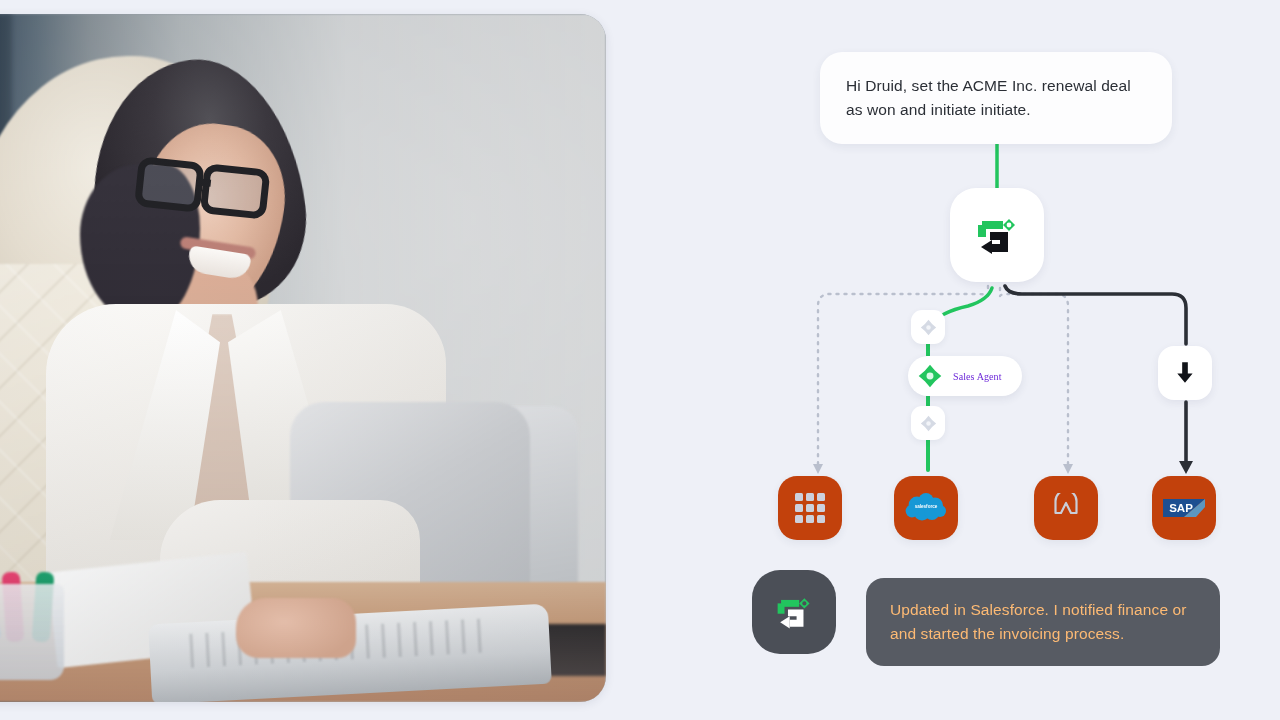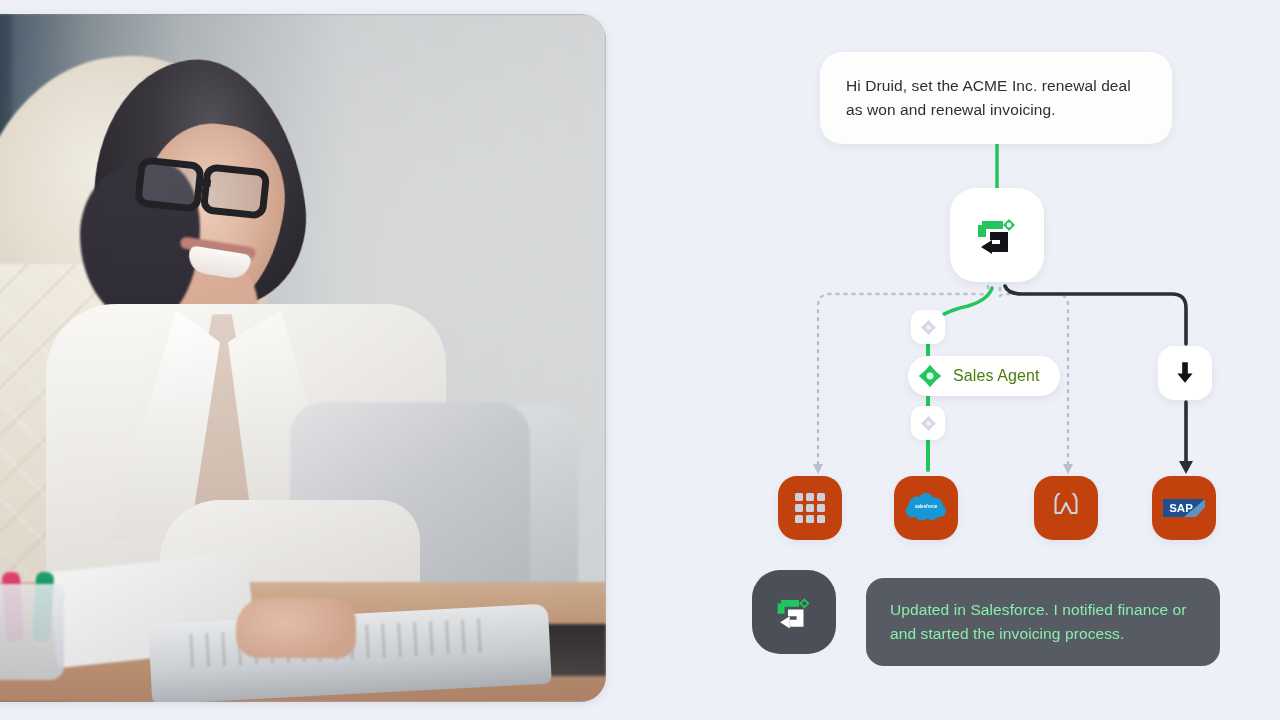--- a/index.html
+++ b/index.html
@@ -239,21 +239,21 @@
   .brain-node { left: 250px; top: 188px; width: 94px; height: 94px; border-radius: 26px; }
   .dl-node    { left: 458px; top: 346px; width: 54px; height: 54px; border-radius: 16px; }
 
   .pill-agent {
     position: absolute; left: 208px; top: 356px;
     height: 40px; padding: 0 20px 0 10px;
     background: #fff; border-radius: 20px;
     box-shadow: 0 3px 9px rgba(45,55,90,.09);
     display: flex; align-items: center; gap: 11px;
   }
-  .pill-agent .label { font-size: 16px; color: #4d7c0f; letter-spacing: .1px; }
+  .pill-agent .label { font-size: 10px; color: #6d28d9; letter-spacing: .1px; font-family: Liberation Serif, serif; }
 
   .dot-node {
     position: absolute; width: 34px; height: 34px; border-radius: 11px;
     background: #fff; box-shadow: 0 2px 6px rgba(45,55,90,.07);
     display: flex; align-items: center; justify-content: center;
   }
   .dot-node.n-top { left: 211px; top: 310px; }
   .dot-node.n-bot { left: 211px; top: 406px; }
 
   .app-node {
@@ -272,21 +272,21 @@
   .avatar-bot {
     position: absolute; left: 52px; top: 570px;
     width: 84px; height: 84px; border-radius: 28px;
     background: #4b4f57;
     display: flex; align-items: center; justify-content: center;
   }
   .bubble-bot {
     position: absolute; left: 166px; top: 578px;
     width: 354px; padding: 20px 24px;
     background: #575b63; border-radius: 18px;
-    color: #86efac; font-size: 15.5px; line-height: 1.55; letter-spacing: .1px;
+    color: #fdba74; font-size: 15.5px; line-height: 1.55; letter-spacing: .1px;
   }
   .sf-txt { font-size: 4.6px; fill: #fff; font-family: "Liberation Sans", sans-serif; font-weight: bold; }
 </style>
 </head>
 <body>
 
 <div id="stage">
 
   <div class="photo-panel">
     <div class="bg-wall"></div>
@@ -347,21 +347,21 @@
 
       <path d="M486 402 L486 462" stroke="#2b2f36" stroke-width="3.6" fill="none" stroke-linecap="round"></path>
       <polygon points="486,474 479,461 493,461" fill="#2b2f36"></polygon>
 
       <path d="M228 344 L228 356" stroke="#22c55e" stroke-width="4" fill="none"></path>
       <path d="M228 396 L228 406" stroke="#22c55e" stroke-width="4" fill="none"></path>
       <path d="M228 440 L228 470" stroke="#22c55e" stroke-width="4" fill="none" stroke-linecap="round"></path>
     </svg>
 
     <div class="bubble-user">
-      <span>Hi Druid, set the ACME Inc. renewal deal as won and renewal invoicing.</span>
+      <span>Hi Druid, set the ACME Inc. renewal deal as won and initiate initiate.</span>
     </div>
 
     <div class="node-card brain-node">
       <svg width="58" height="58" viewBox="0 0 58 58">
         <path d="M14 19 H35" stroke="#22c55e" stroke-width="8" fill="none" stroke-linecap="butt"></path>
         <path d="M14 19 V31" stroke="#22c55e" stroke-width="8" fill="none"></path>
         <path d="M41 13 l6 6 -6 6 -6 -6 z" fill="#22c55e"></path>
         <circle cx="41" cy="19" r="2.4" fill="#ffffff"></circle>
         <path d="M22 30 H36 V42 H24" stroke="#111318" stroke-width="8" fill="none" stroke-linejoin="miter"></path>
         <path d="M24 34 v14 l-11 -7 z" fill="#111318"></path>

